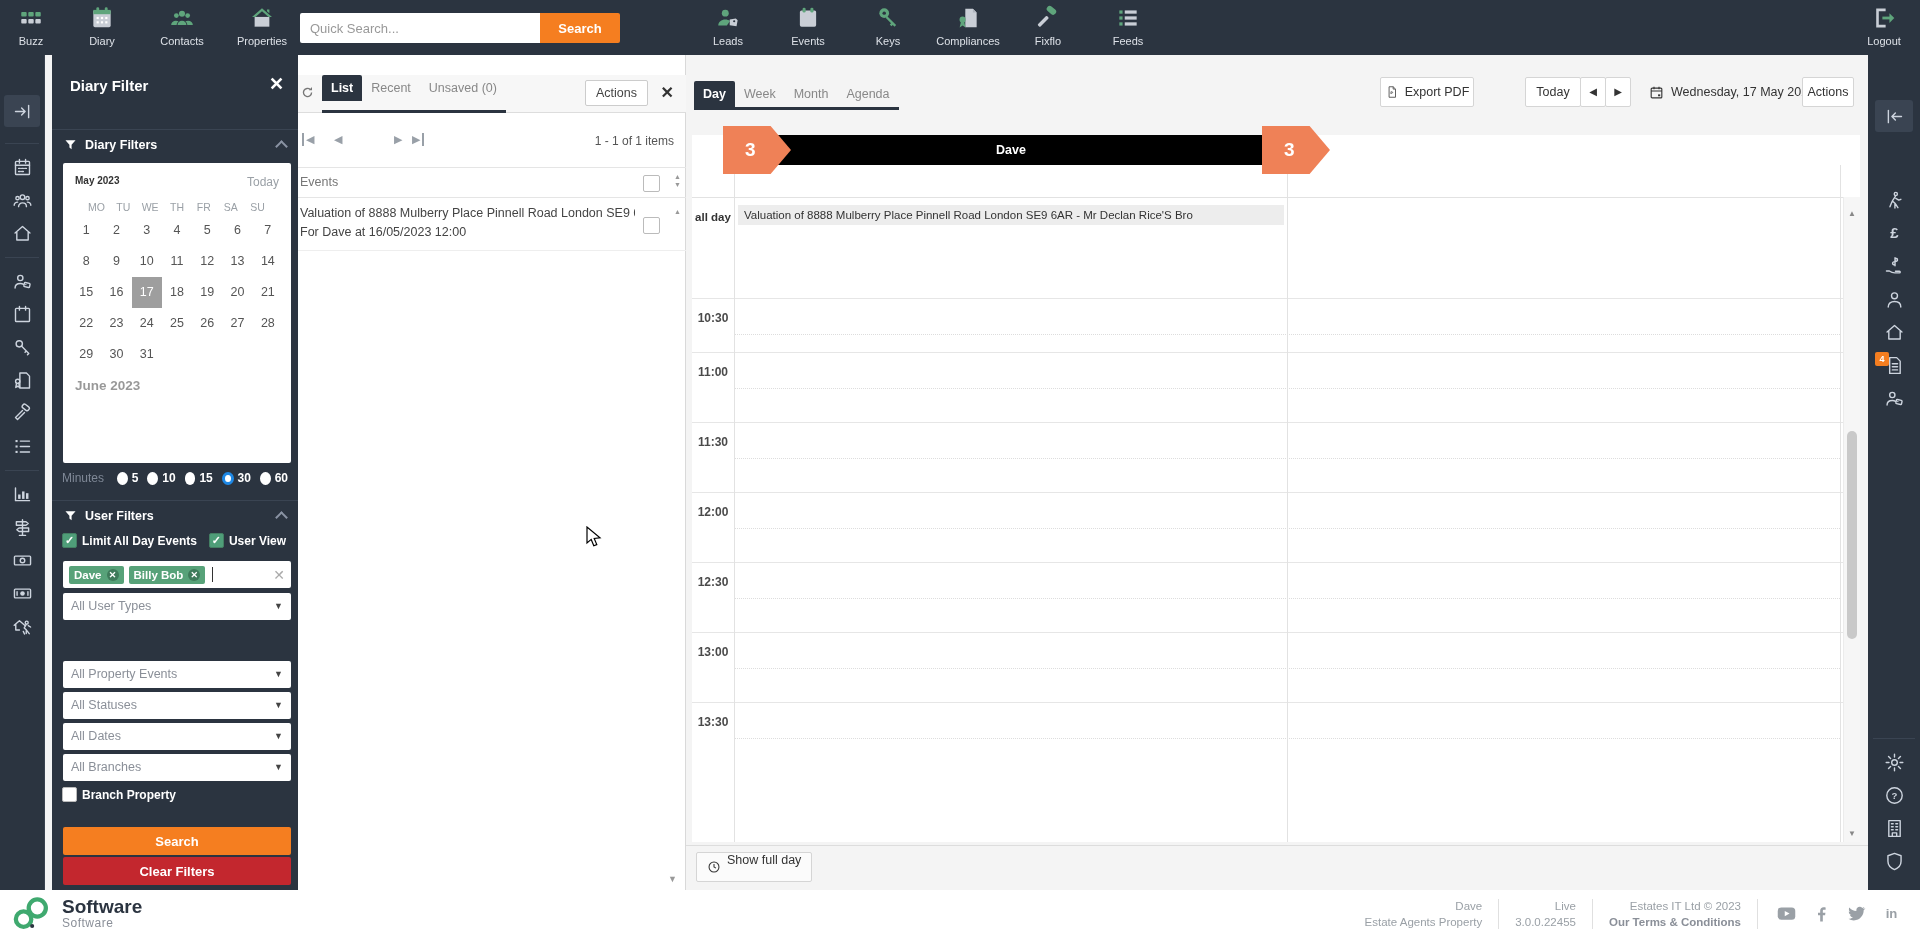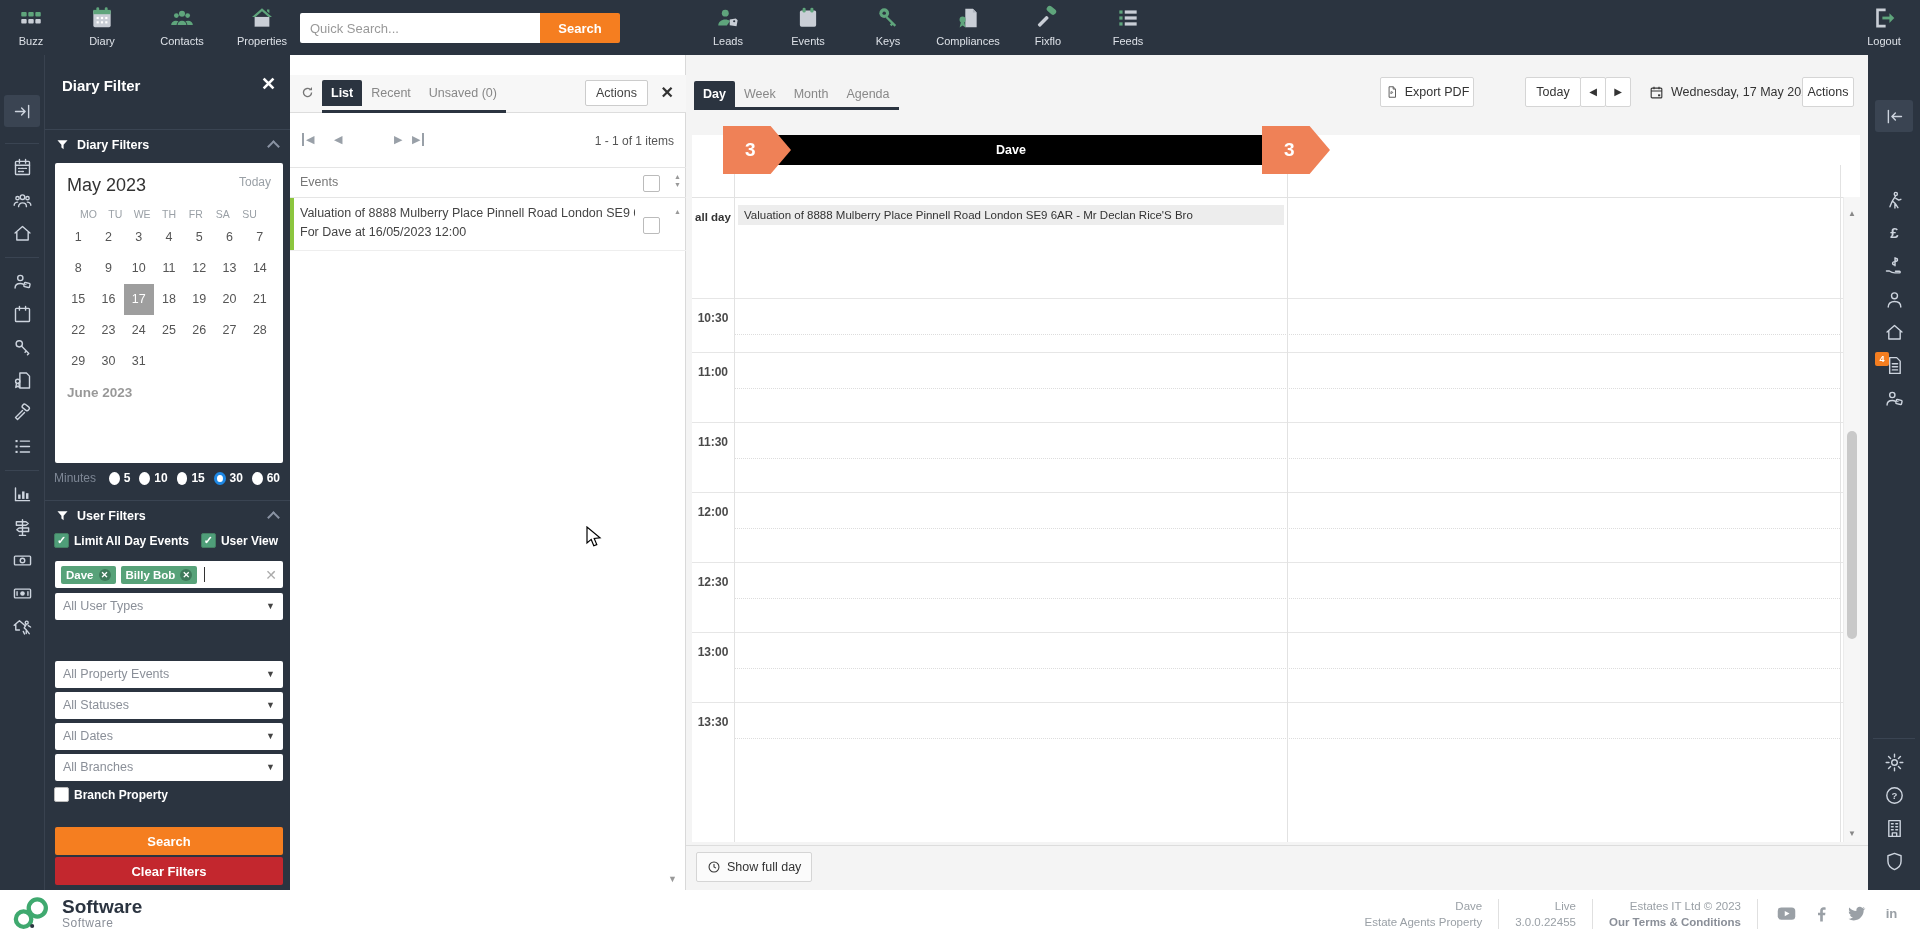--- a/index.html
+++ b/index.html
@@ -34,31 +34,31 @@
   #side-left .side-btn{margin:40px 4px 16px}
   #side-right .side-btn{margin:45px 7px 52px}
   .side-div{height:1px;background:#3a4452;margin:7px 5px}
   #side-right .side-div{display:none}
   #side-right-bottom{position:absolute;bottom:12px;left:0;width:100%}
   #side-right-bottom .side-div{display:block}
   .badge{position:absolute;left:7px;top:3px;background:#F57E20;color:#fff;font-size:9px;font-weight:bold;
          width:14px;height:14px;line-height:14px;text-align:center;border-radius:2px}
 
   
-  #filter{position:absolute;left:44px;top:55px;width:246px;height:835px;background:#2B3440;color:#fff;z-index:4}
+  #filter{position:absolute;left:52px;top:55px;width:246px;height:835px;background:#2B3440;color:#fff;z-index:4}
   .fp-title{position:absolute;left:18px;top:22px;font-size:15px;font-weight:bold}
   .fp-close{position:absolute;right:14px;top:18px;font-size:18px;color:#fff;cursor:pointer;font-weight:bold}
   .fp-section{position:absolute;left:0;width:246px;height:30px;border-top:1px solid #3a4452;display:flex;align-items:center;
               padding:0 12px;box-sizing:border-box;font-size:12.5px;font-weight:bold;cursor:pointer}
   .fp-section .icon svg{width:13px;height:13px;margin-right:8px}
   .chev{margin-left:auto;width:7px;height:7px;border-left:2px solid #8a93a3;border-top:2px solid #8a93a3;transform:rotate(45deg);margin-top:4px}
   #sec-diary{top:74px}#sec-user{top:445px}#sec-event{top:572px}
   .cal-box{position:absolute;left:11px;top:108px;width:228px;height:300px;background:#fff;border-radius:2px;overflow:hidden;color:#444}
   .cw-head{display:flex;justify-content:space-between;padding:12px 12px 4px}
-  .cw-month{font-size:18px;font-weight:normal;color:#333}
+  .cw-month{font-size:10px;font-weight:bold;color:#333}
   .cw-today{font-size:12px;color:#9aa0a6;cursor:pointer}
   .cw-dhrow{display:flex;padding:8px 20px 2px}
   .cw-dh{flex:1;text-align:center;font-size:10.5px;color:#9aa0a6}
   .cw-row{display:flex;padding:0 8px}
   .cw-d{flex:1;height:31px;line-height:31px;text-align:center;font-size:12.5px;color:#555;cursor:pointer}
   .cw-d.sel{background:#9E9E9E;color:#fff}
   .cw-next{padding:8px 12px 0;font-size:13.5px;font-weight:bold;color:#333;opacity:.5}
   .fp-minutes{position:absolute;left:0;top:408px;width:246px;height:30px;display:flex;align-items:center;padding:0 10px;box-sizing:border-box}
   .fp-min-label{color:#7f8896;font-size:12px;margin-right:4px}
   .radio{width:13px;height:13px;border-radius:50%;background:#fff;margin:0 4px 0 9px;box-sizing:border-box;cursor:pointer}
@@ -81,21 +81,21 @@
   .fp-branch{position:absolute;left:10px;top:732px}
   .fp-btn{position:absolute;left:11px;width:228px;height:28px;border:none;border-radius:2px;color:#fff;font-size:13px;font-weight:bold;cursor:pointer;font-family:inherit}
   #btn-fsearch{top:772px;background:#F57E20}
   #btn-fclear{top:802px;background:#C3272E}
 
   
   #listp{position:absolute;left:290px;top:55px;width:396px;height:835px;background:#fff;border-right:1px solid #d9d9d9;box-sizing:border-box;z-index:3}
   .lp-strip{position:absolute;left:0;top:20px;width:396px;height:38px;background:#f7f7f7;border-bottom:1px solid #ddd;box-sizing:border-box}
   .lp-refresh{position:absolute;left:10px;top:10px;color:#777;cursor:pointer}
   .lp-refresh svg{width:15px;height:15px}
-  .lp-tabs{position:absolute;left:32px;top:0;height:38px;display:flex;align-items:center;border-bottom:3px solid #2B3440;box-sizing:border-box}
+  .lp-tabs{position:absolute;left:32px;top:0;height:38px;display:flex;align-items:flex-start;border-bottom:3px solid #2B3440;box-sizing:border-box}
   .tab{padding:6px 9px;font-size:12.5px;color:#888;cursor:pointer;white-space:nowrap}
   .tab.active{background:#2B3440;color:#fff;font-weight:bold;border-radius:2px 2px 0 0}
   .lp-actions{position:absolute;right:38px;top:5px;height:26px;padding:0 10px;background:#fff;border:1px solid #ccc;font-size:12.5px;color:#444;line-height:24px;border-radius:2px;box-sizing:border-box;cursor:pointer}
   .lp-close{position:absolute;right:12px;top:8px;font-size:16px;color:#333;font-weight:bold;cursor:pointer}
   .lp-pag{position:absolute;left:0;top:58px;width:396px;height:55px;border-bottom:1px solid #e5e5e5;box-sizing:border-box}
   .pg{position:absolute;top:20px;color:#99a0a8;font-size:11px;cursor:pointer}
   .pg.first{left:12px;border-left:2px solid #99a0a8;padding-left:2px}
   .pg.prev{left:44px}.pg.next{left:104px}.pg.last{left:122px;border-right:2px solid #99a0a8;padding-right:2px}
   .lp-count{position:absolute;right:12px;top:21px;font-size:12px;color:#555}
   .lp-evhead{position:absolute;left:0;top:113px;width:396px;height:30px;border-bottom:1px solid #e5e5e5;box-sizing:border-box;font-size:12.5px;color:#777}
@@ -134,21 +134,21 @@
   .trows{position:absolute;left:0;top:147px;width:1168px;height:560px}
   .trow{position:absolute;left:0;width:1168px;height:70px;border-top:1px solid #e6e6e6;box-sizing:border-box}
   .tlabel{position:absolute;left:0;top:12px;width:42px;text-align:center;font-size:12px;font-weight:bold;color:#4a4a4a}
   .halfline{position:absolute;left:42px;top:35px;width:1106px;border-top:1px dotted #ddd}
   .sb{position:absolute;left:1151px;top:62px;width:17px;height:645px;background:#f6f6f6;border-left:1px solid #ececec;box-sizing:border-box;z-index:4}
   .sb-up{position:absolute;left:0;top:12px;width:16px;text-align:center;color:#888;font-size:8px;cursor:pointer}
   .sb-dn{position:absolute;left:0;bottom:4px;width:16px;text-align:center;color:#888;font-size:8px;cursor:pointer}
   .sb-thumb{position:absolute;left:3px;top:234px;width:10px;height:208px;background:#c9c9c9;border-radius:6px;cursor:pointer}
   .showday{position:absolute;left:0;top:790px;width:1182px;height:40px;background:#f4f4f4;border-top:1px solid #ddd;box-sizing:border-box}
   .showday-btn{position:absolute;left:10px;top:6px;height:28px;background:#fbfbfb;border:1px solid #d5d5d5;border-radius:2px;
-               font-size:12.5px;color:#333;display:flex;align-items:center;padding:0 10px;gap:6px;cursor:pointer}
+               font-size:12.5px;color:#333;display:flex;padding:0 10px;gap:6px;cursor:pointer}
   .showday-btn svg{width:14px;height:14px}
 
   
   #footer{position:absolute;left:0;top:890px;width:1920px;height:47px;background:#fff;display:flex;align-items:center;padding:0 12px;box-sizing:border-box;z-index:6}
   .f-logo{display:flex;align-items:center;gap:8px}
   .f-logo svg{width:42px;height:36px}
   .f-brand{font-size:19px;font-weight:bold;color:#2B3440;line-height:18px}
   .f-sub{font-size:12px;color:#8a8f98;letter-spacing:.5px}
   .f-right{margin-left:auto;display:flex;align-items:center}
   .f-block{text-align:right;font-size:11.5px;color:#9aa0a6;line-height:16px;padding:0 16px}

